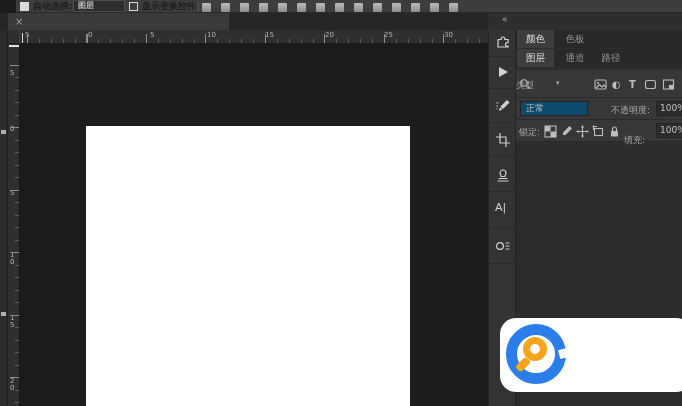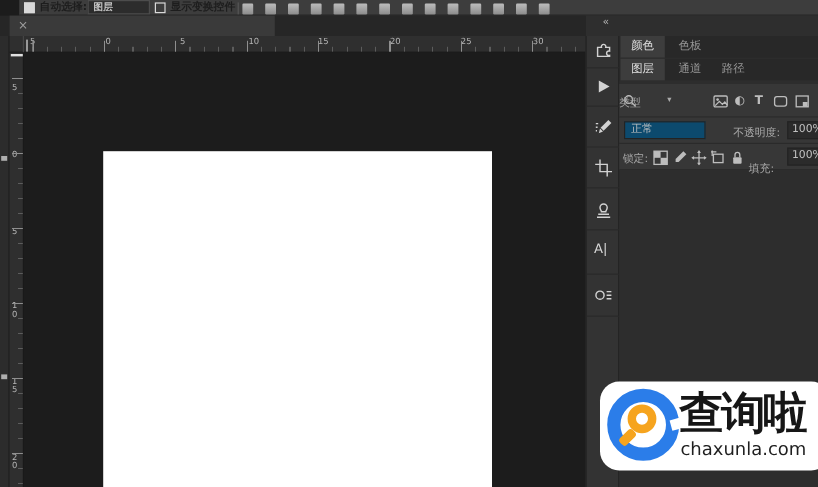--- a/index.html
+++ b/index.html
@@ -325,17 +325,15 @@
     <div id="layers-empty"></div>
   </div>
 
   <div id="watermark">
     <div id="wm-logo">
       <span id="wm-ring"></span>
       <span id="wm-gap"></span>
       <span id="wm-glass"></span>
       <span id="wm-handle"></span>
     </div>
-    <span id="wm-brand">查询啦</span>
-    <span id="wm-domain">chaxunla.com</span>
   </div>
 
 </div>
 
 </body></html>

